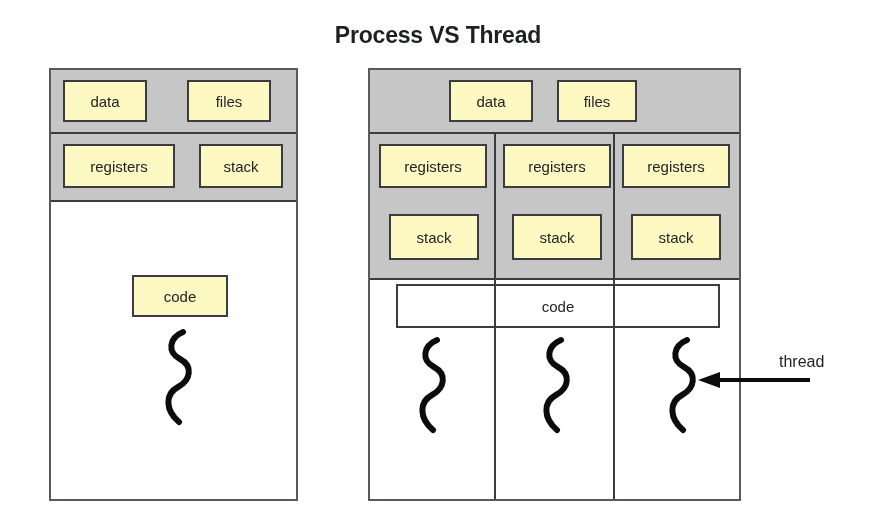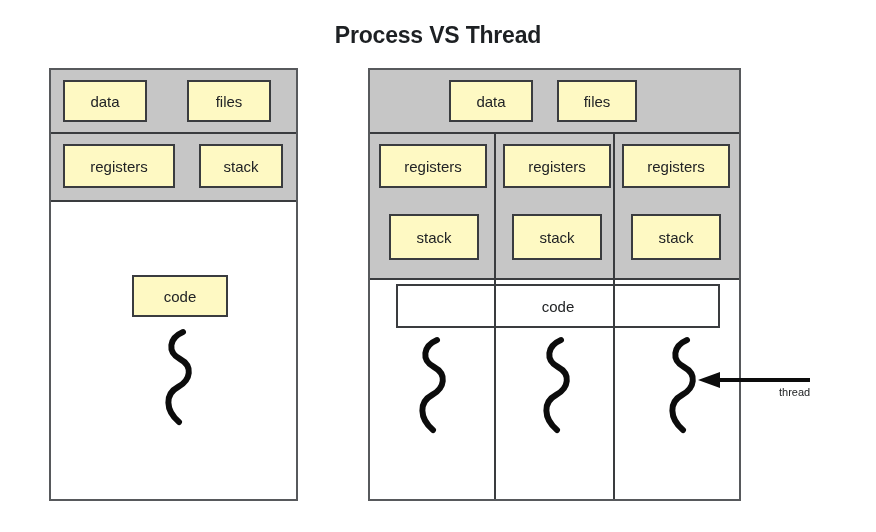--- a/index.html
+++ b/index.html
@@ -65,24 +65,23 @@
   }
 
   
   .squiggle {
     position: absolute;
   }
 
   
   .annotation-label {
     position: absolute;
-    font-size: 11px;
+    font-size: 16px;
     color: #212325;
     white-space: nowrap;
-    margin-top: 33px;
   }
   .arrow-svg { position: absolute; }
 </style>
 </head>
 <body>
 
 <div id="page-title">Process VS Thread</div>
 
 <div class="panel" style="left:49px; top:68px; width:249px; height:433px;">
 

